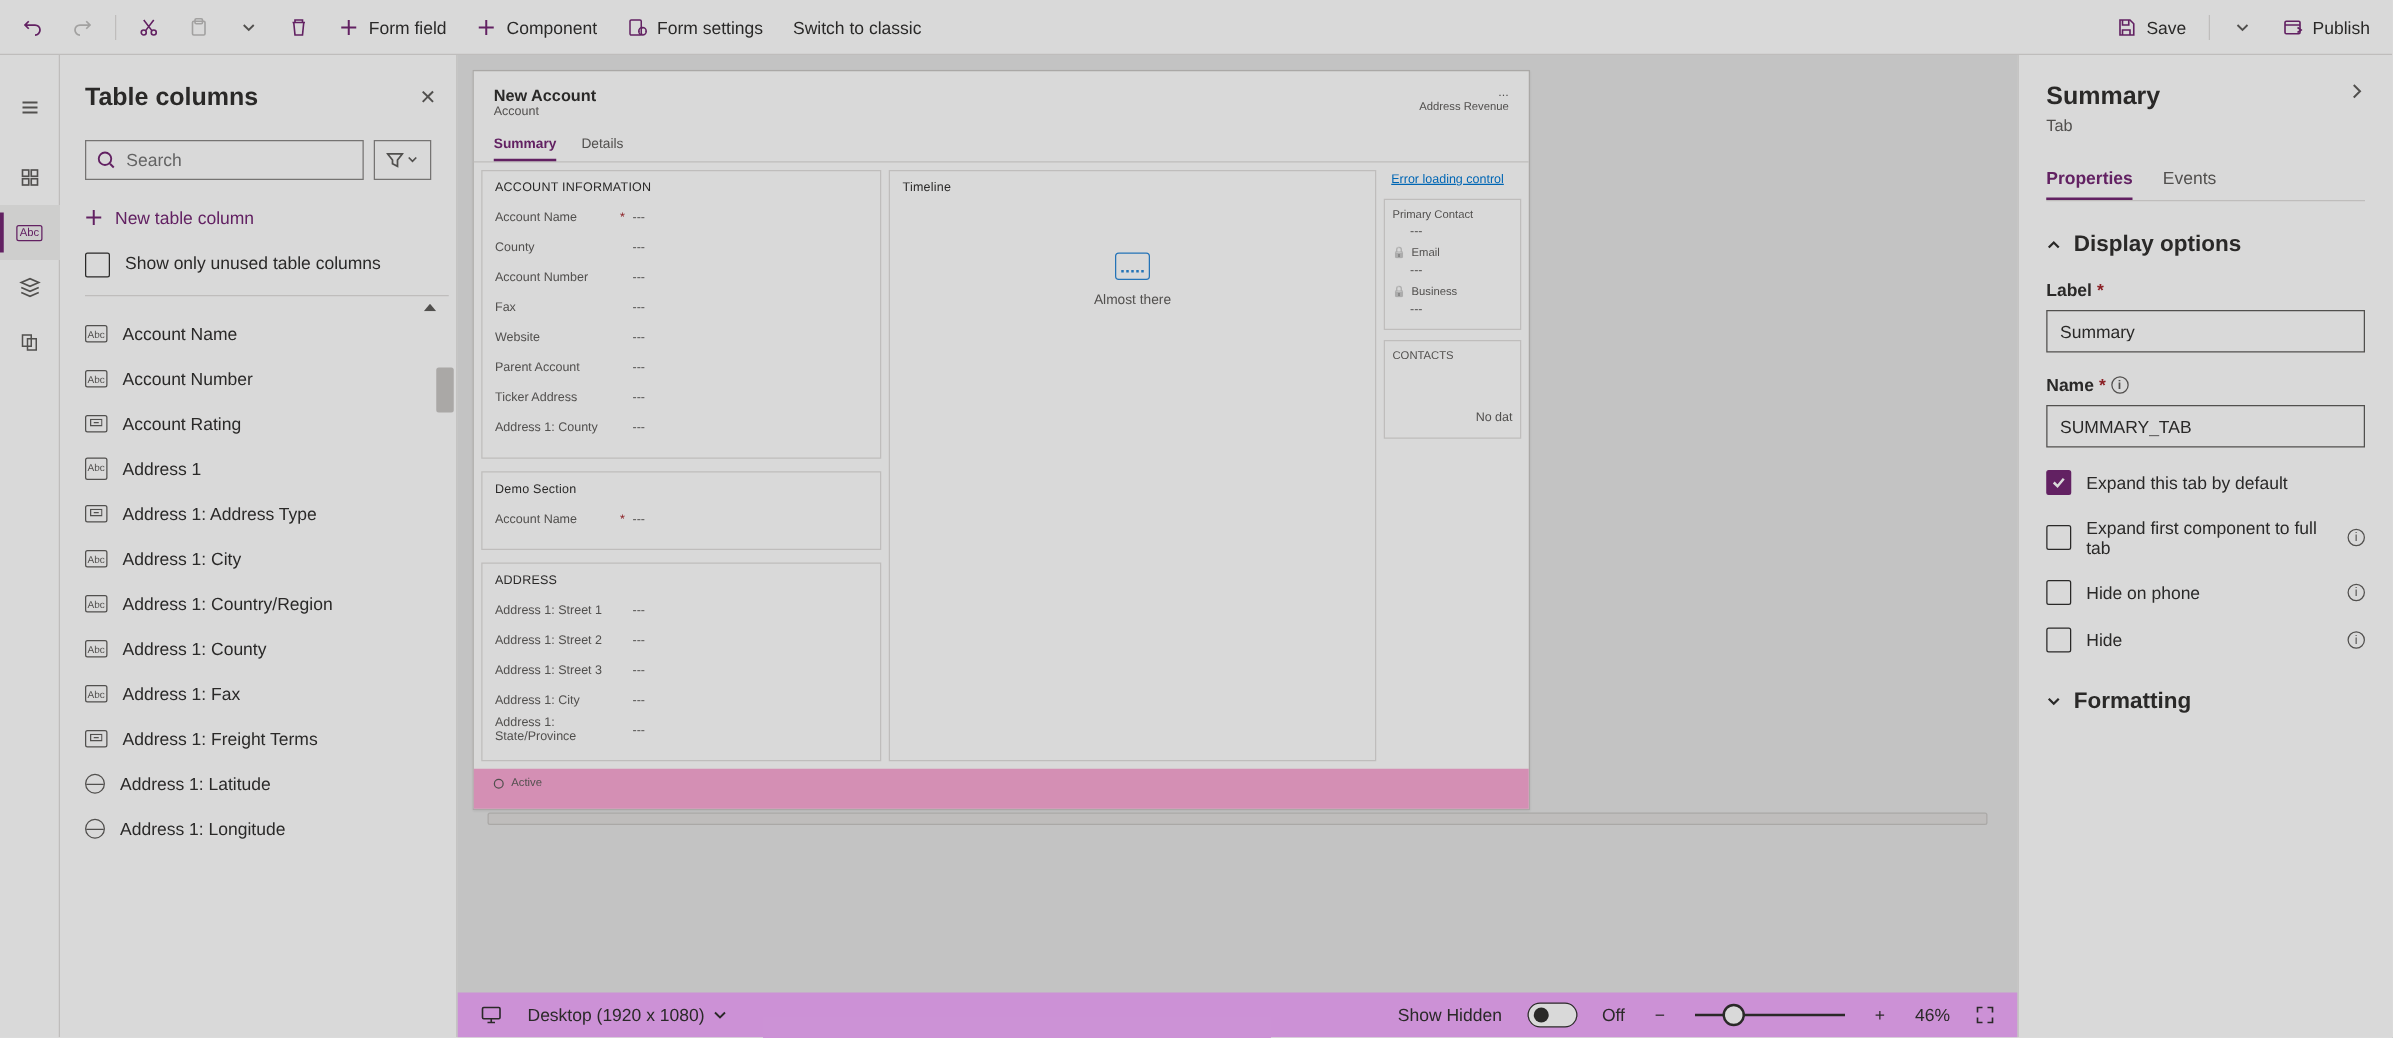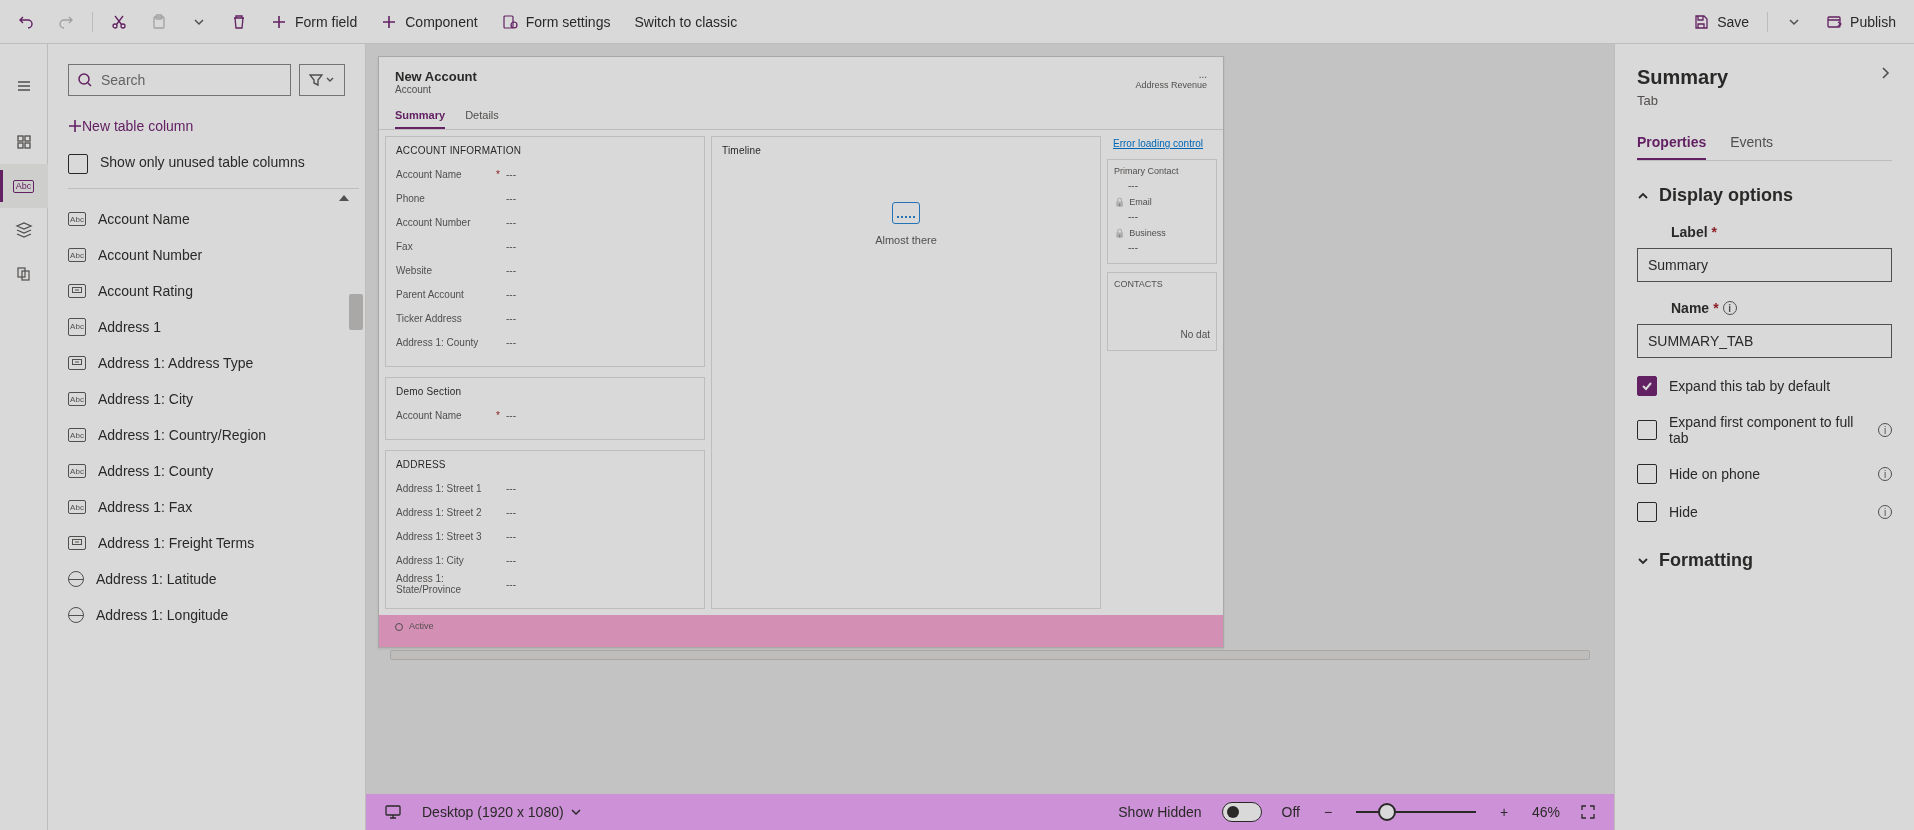--- a/index.html
+++ b/index.html
@@ -82,21 +82,21 @@
     .panel-title h2 { font-size:20px; font-weight:600; color:#323130; }
     .panel-close { background:transparent; border:none; font-size:16px; color:#605e5c; cursor:pointer; padding:4px 10px; }
     .search-row { display:flex; gap:8px; margin-bottom:16px; padding-right:14px; }
     .search-box {
       flex:1; height:32px; border:1px solid #8a8886;
       display:flex; align-items:center; padding:0 8px;
       color:#605e5c;
     }
     .search-box input { border:none; outline:none; flex:1; font-size:14px; color:#ec4899; padding-left:8px; background:transparent; }
     .filter-btn { width:48px; height:32px; border:1px solid #8a8886; background:#fff; display:flex; align-items:center; justify-content:center; cursor:pointer; gap:2px; }
-    .new-col-btn { display:flex; align-items:center; color:#742774; background:none; border:none; font-size:14px; cursor:pointer; padding:6px 0 14px; }
+    .new-col-btn { display:flex; align-items:center; gap:10px; color:#742774; background:none; border:none; font-size:14px; cursor:pointer; padding:6px 0 14px; }
     .unused-row { display:flex; align-items:flex-start; gap:12px; font-size:14px; color:#323130; padding:6px 0 14px; }
     .chk {
       width:20px; height:20px; border:1px solid #323130; border-radius:2px;
       display:inline-flex; align-items:center; justify-content:center;
       background:#fff;
     }
     .chk.checked { background:#742774; border-color:#742774; color:#fff; }
 
     .col-list { overflow-y:auto; flex:1; position:relative; padding-right:10px; padding-top:6px; border-top:1px solid #e1dfdd; }
     .col-item { display:flex; align-items:center; gap:12px; height:36px; cursor:pointer; color:#323130; }
@@ -188,21 +188,21 @@
     .prop-header h2 { font-size:20px; font-weight:600; }
     .prop-sub { font-size:13px; color:#605e5c; margin-bottom:18px; }
     .prop-tabs { display:flex; gap:24px; border-bottom:1px solid #e1dfdd; margin-bottom:24px; }
     .prop-tab { padding:8px 0; color:#605e5c; cursor:pointer; }
     .prop-tab.active { color:#742774; border-bottom:2px solid #742774; font-weight:600; }
 
     .prop-section-head { display:flex; align-items:center; gap:10px; font-size:18px; font-weight:600; margin-bottom:18px; cursor:pointer; }
     .prop-section-head .chev { font-size:12px; color:#323130; }
 
     .fld { margin-bottom:18px; }
-    .fld-label { font-size:14px; font-weight:600; display:flex; align-items:center; gap:4px; margin-bottom:8px;margin-left:34px; }
+    .fld-label { font-size:14px; font-weight:600; display:flex; align-items:center; gap:4px; margin-bottom:8px; }
     .fld-label .req { color:#a4262c; }
     .fld-label .info {
       width:14px; height:14px; border:1px solid #605e5c; border-radius:50%;
       font-size:10px; display:inline-flex; align-items:center; justify-content:center; color:#605e5c;
     }
     .fld input[type=text] {
       width:100%; height:34px; border:1px solid #605e5c; padding:0 10px;
       font-size:14px; color:#323130;
     }
     .chk-row { display:flex; align-items:center; gap:12px; font-size:14px; margin-bottom:18px; }
@@ -352,20 +352,26 @@
     </button>
     <button class="leftrail-item">
       <svg width="16" height="16" viewBox="0 0 16 16" fill="none" stroke="#605e5c" stroke-width="1.2">
           <rect x="2" y="2" width="7" height="9"></rect>
           <rect x="6" y="5" width="7" height="9"></rect>
         </svg>
     </button>
   </div>
 
   <div class="table-columns-panel">
+    <div class="panel-title">
+      <h2>Table columns</h2>
+      <button class="panel-close">
+        <span>✕</span>
+      </button>
+    </div>
     <div class="search-row">
       <div class="search-box">
         <span>
           <svg width="16" height="16" viewBox="0 0 16 16" fill="none" stroke="#742774" stroke-width="1.5">
               <circle cx="7" cy="7" r="5"></circle>
               <path d="M11 11l3 3"></path>
             </svg>
         </span>
         <input type="text" placeholder="Search" style="">
       </div>
@@ -489,21 +495,21 @@
           <div class="left-stack">
             <div class="section">
               <div class="sec-title">ACCOUNT INFORMATION</div>
               <div>
                   <div class="field-row">
                     <span class="field-label">Account Name</span>
                     <span class="field-req">*</span>
                     <span class="field-val">---</span>
                   </div>
                   <div class="field-row">
-                    <span class="field-label">Phone</span>
+                    <span class="field-label">County</span>
                     <span class="field-req"></span>
                     <span class="field-val">---</span>
                   </div>
                   <div class="field-row">
                     <span class="field-label">Account Number</span>
                     <span class="field-req"></span>
                     <span class="field-val">---</span>
                   </div>
                   <div class="field-row">
                     <span class="field-label">Fax</span>

